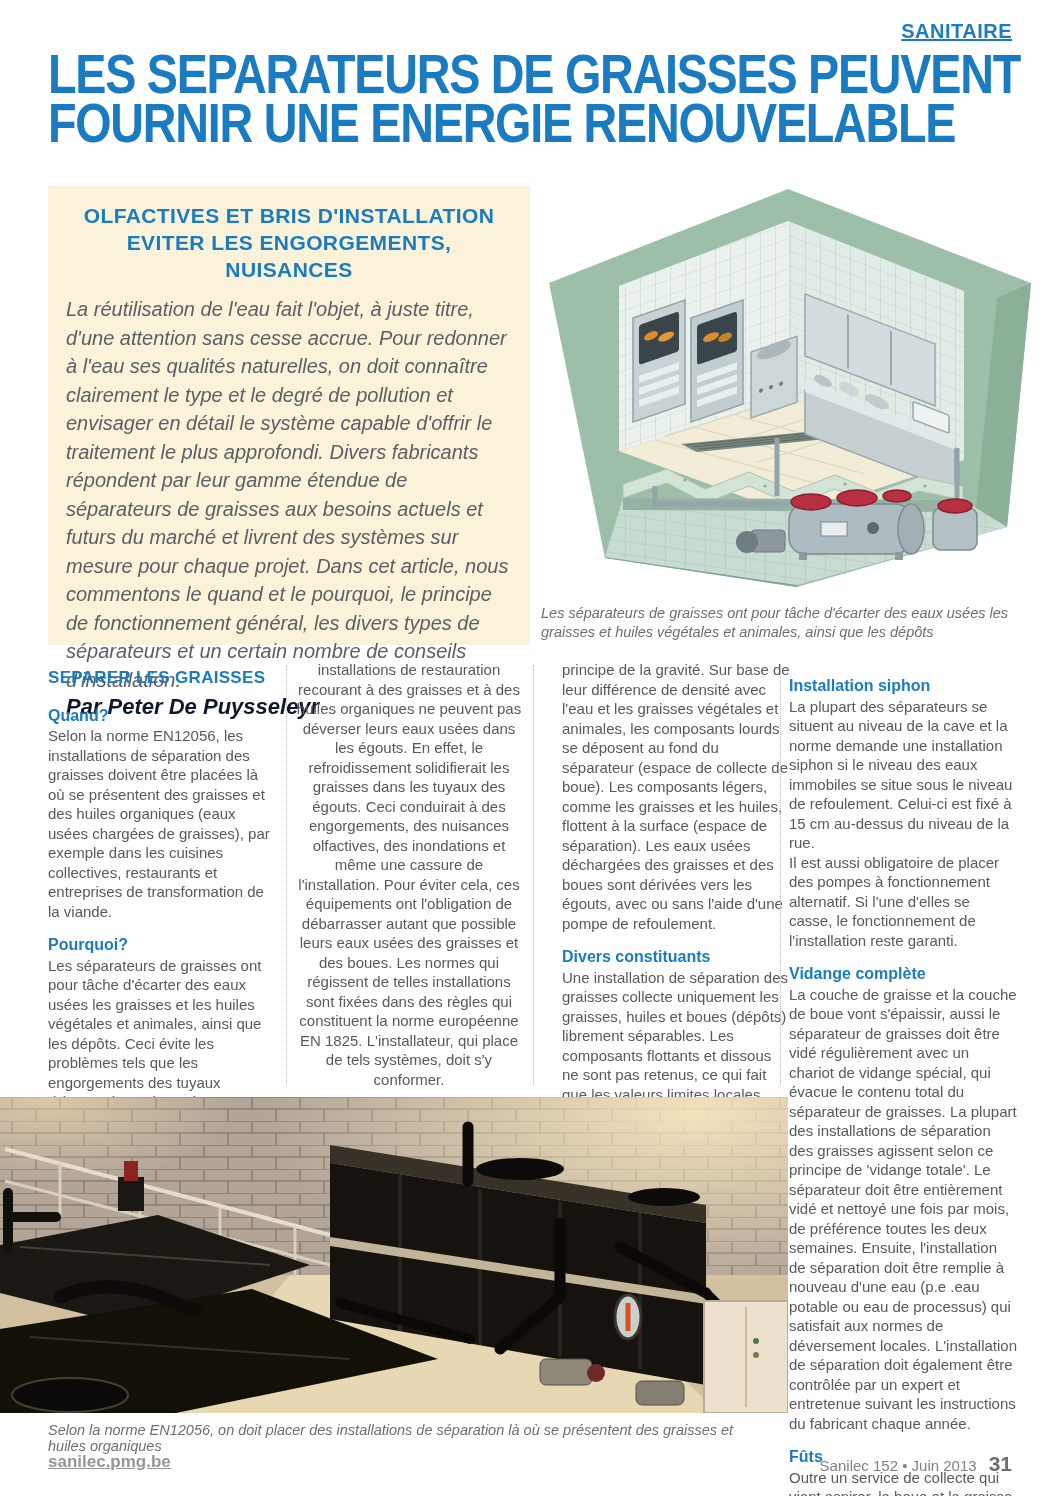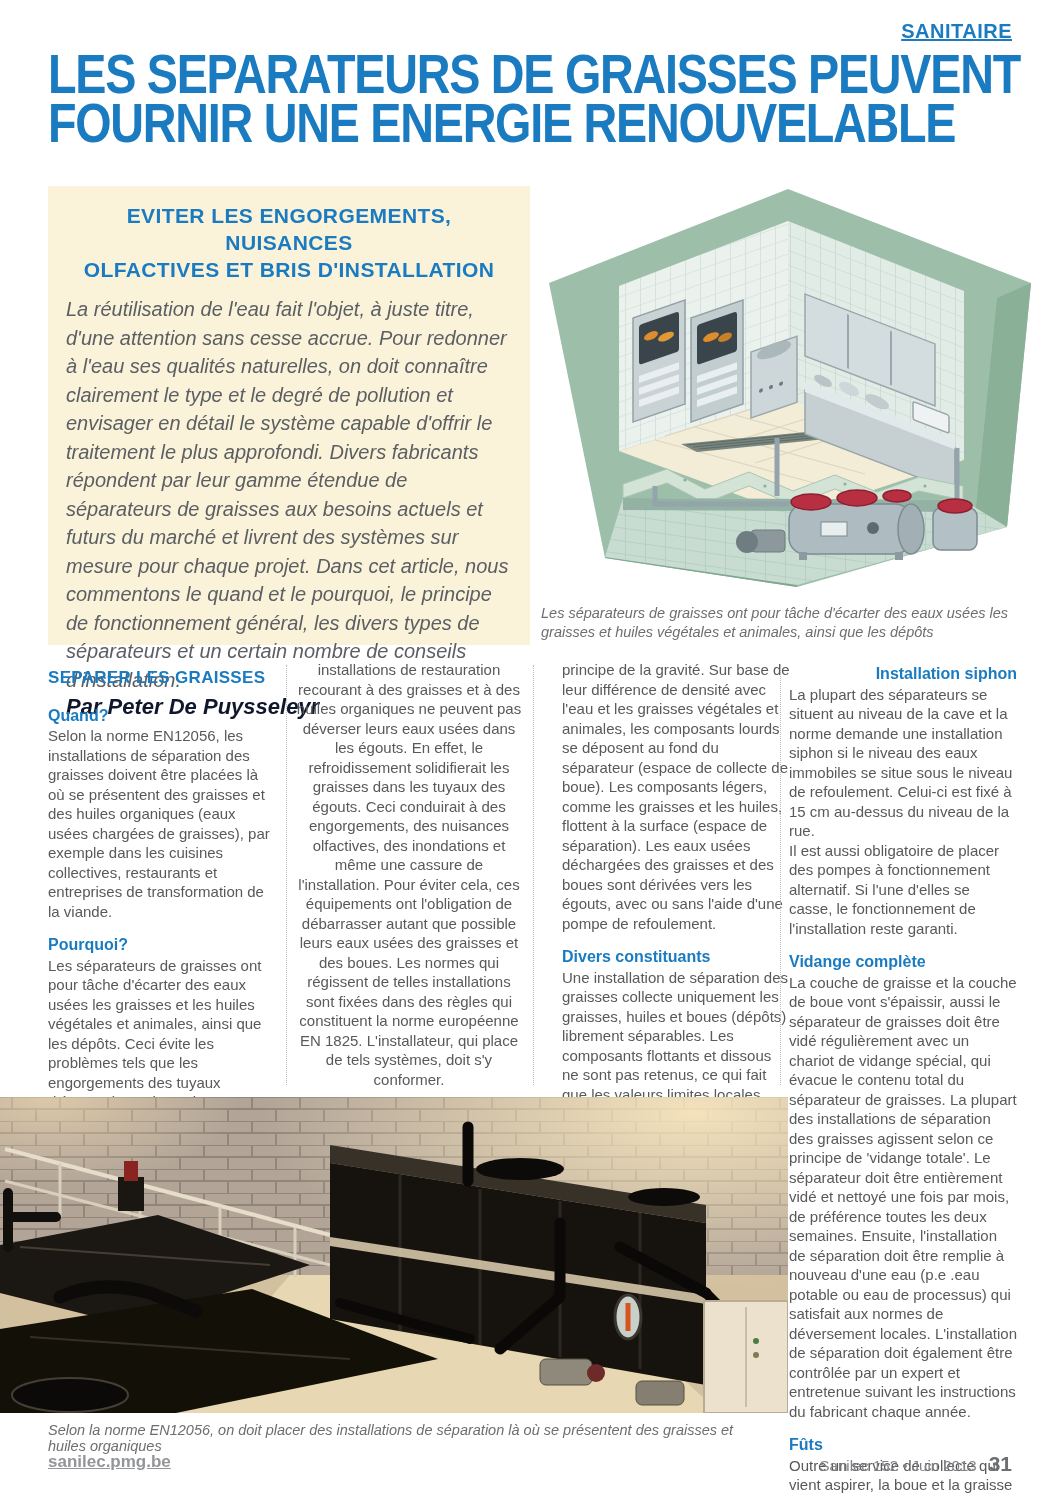--- a/index.html
+++ b/index.html
@@ -51,22 +51,22 @@
 
   <div class="category">SANITAIRE</div>
 
   <h1 class="title">
     <span class="tline">LES SEPARATEURS DE GRAISSES PEUVENT</span>
     <span class="tline">FOURNIR UNE ENERGIE RENOUVELABLE</span>
   </h1>
 
   <div class="intro-box">
     <div class="ib-head">
+      <span>OLFACTIVES ET BRIS D'INSTALLATION</span>
       <span>EVITER LES ENGORGEMENTS, NUISANCES</span>
-      <span>OLFACTIVES ET BRIS D'INSTALLATION</span>
     </div>
     <p class="ib-body">La réutilisation de l'eau fait l'objet, à juste titre, d'une attention sans cesse accrue. Pour redonner à l'eau ses qualités naturelles, on doit connaître clairement le type et le degré de pollution et envisager en détail le système capable d'offrir le traitement le plus approfondi. Divers fabricants répondent par leur gamme étendue de séparateurs de graisses aux besoins actuels et futurs du marché et livrent des systèmes sur mesure pour chaque projet. Dans cet article, nous commentons le quand et le pourquoi, le principe de fonctionnement général, les divers types de séparateurs et un certain nombre de conseils d'installation.</p>
     <div class="ib-byline">Par Peter De Puysseleyr</div>
   </div>
 
   <div class="illustration">
     <svg width="532" height="410" viewBox="0 0 532 410" aria-hidden="true">
       <defs>
         <pattern id="tileL" width="15" height="15" patternUnits="userSpaceOnUse" patternTransform="skewY(-19)">
           <rect width="15" height="15" fill="#ebf2ee"></rect>
@@ -181,21 +181,21 @@
     <p class="col-para">Un séparateur de graisses fonctionne entièrement selon le</p>
   </div>
 
   <div class="col col3">
     <p class="col-para">principe de la gravité. Sur base de leur différence de densité avec l'eau et les graisses végétales et animales, les composants lourds se déposent au fond du séparateur (espace de collecte de boue). Les composants légers, comme les graisses et les huiles, flottent à la surface (espace de séparation). Les eaux usées déchargées des graisses et des boues sont dérivées vers les égouts, avec ou sans l'aide d'une pompe de refoulement.</p>
     <h3 class="col-sub">Divers constituants</h3>
     <p class="col-para">Une installation de séparation des graisses collecte uniquement les graisses, huiles et boues (dépôts) librement séparables. Les composants flottants et dissous ne sont pas retenus, ce qui fait que les valeurs limites locales pour les eaux usées sont parfois dépassées. Ceci nécessite encore un post-traitement.</p>
   </div>
 
   <div class="col col4">
-    <h3 class="col-sub" style="margin-top:4px;text-align:right;">Installation siphon</h3>
+    <h3 class="col-sub" style="margin-top:16px;">Installation siphon</h3>
     <p class="col-para">La plupart des séparateurs se situent au niveau de la cave et la norme demande une installation siphon si le niveau des eaux immobiles se situe sous le niveau de refoulement. Celui-ci est fixé à 15 cm au-dessus du niveau de la rue.</p>
     <p class="col-para">Il est aussi obligatoire de placer des pompes à fonctionnement alternatif. Si l'une d'elles se casse, le fonctionnement de l'installation reste garanti.</p>
     <h3 class="col-sub">Vidange complète</h3>
     <p class="col-para">La couche de graisse et la couche de boue vont s'épaissir, aussi le séparateur de graisses doit être vidé régulièrement avec un chariot de vidange spécial, qui évacue le contenu total du séparateur de graisses. La plupart des installations de séparation des graisses agissent selon ce principe de 'vidange totale'. Le séparateur doit être entièrement vidé et nettoyé une fois par mois, de préférence toutes les deux semaines. Ensuite, l'installation de séparation doit être remplie à nouveau d'une eau (p.e .eau potable ou eau de processus) qui satisfait aux normes de déversement locales. L'installation de séparation doit également être contrôlée par un expert et entretenue suivant les instructions du fabricant chaque année.</p>
     <h3 class="col-sub">Fûts</h3>
     <p class="col-para">Outre un service de collecte qui vient aspirer, la boue et la graisse chez certains types d'installations peuvent être collectées dans des fûts qui peuvent être utilisés ensuite pour</p>
   </div>
 
   <div class="gutter-rule g1"></div>
   <div class="gutter-rule g2"></div>

